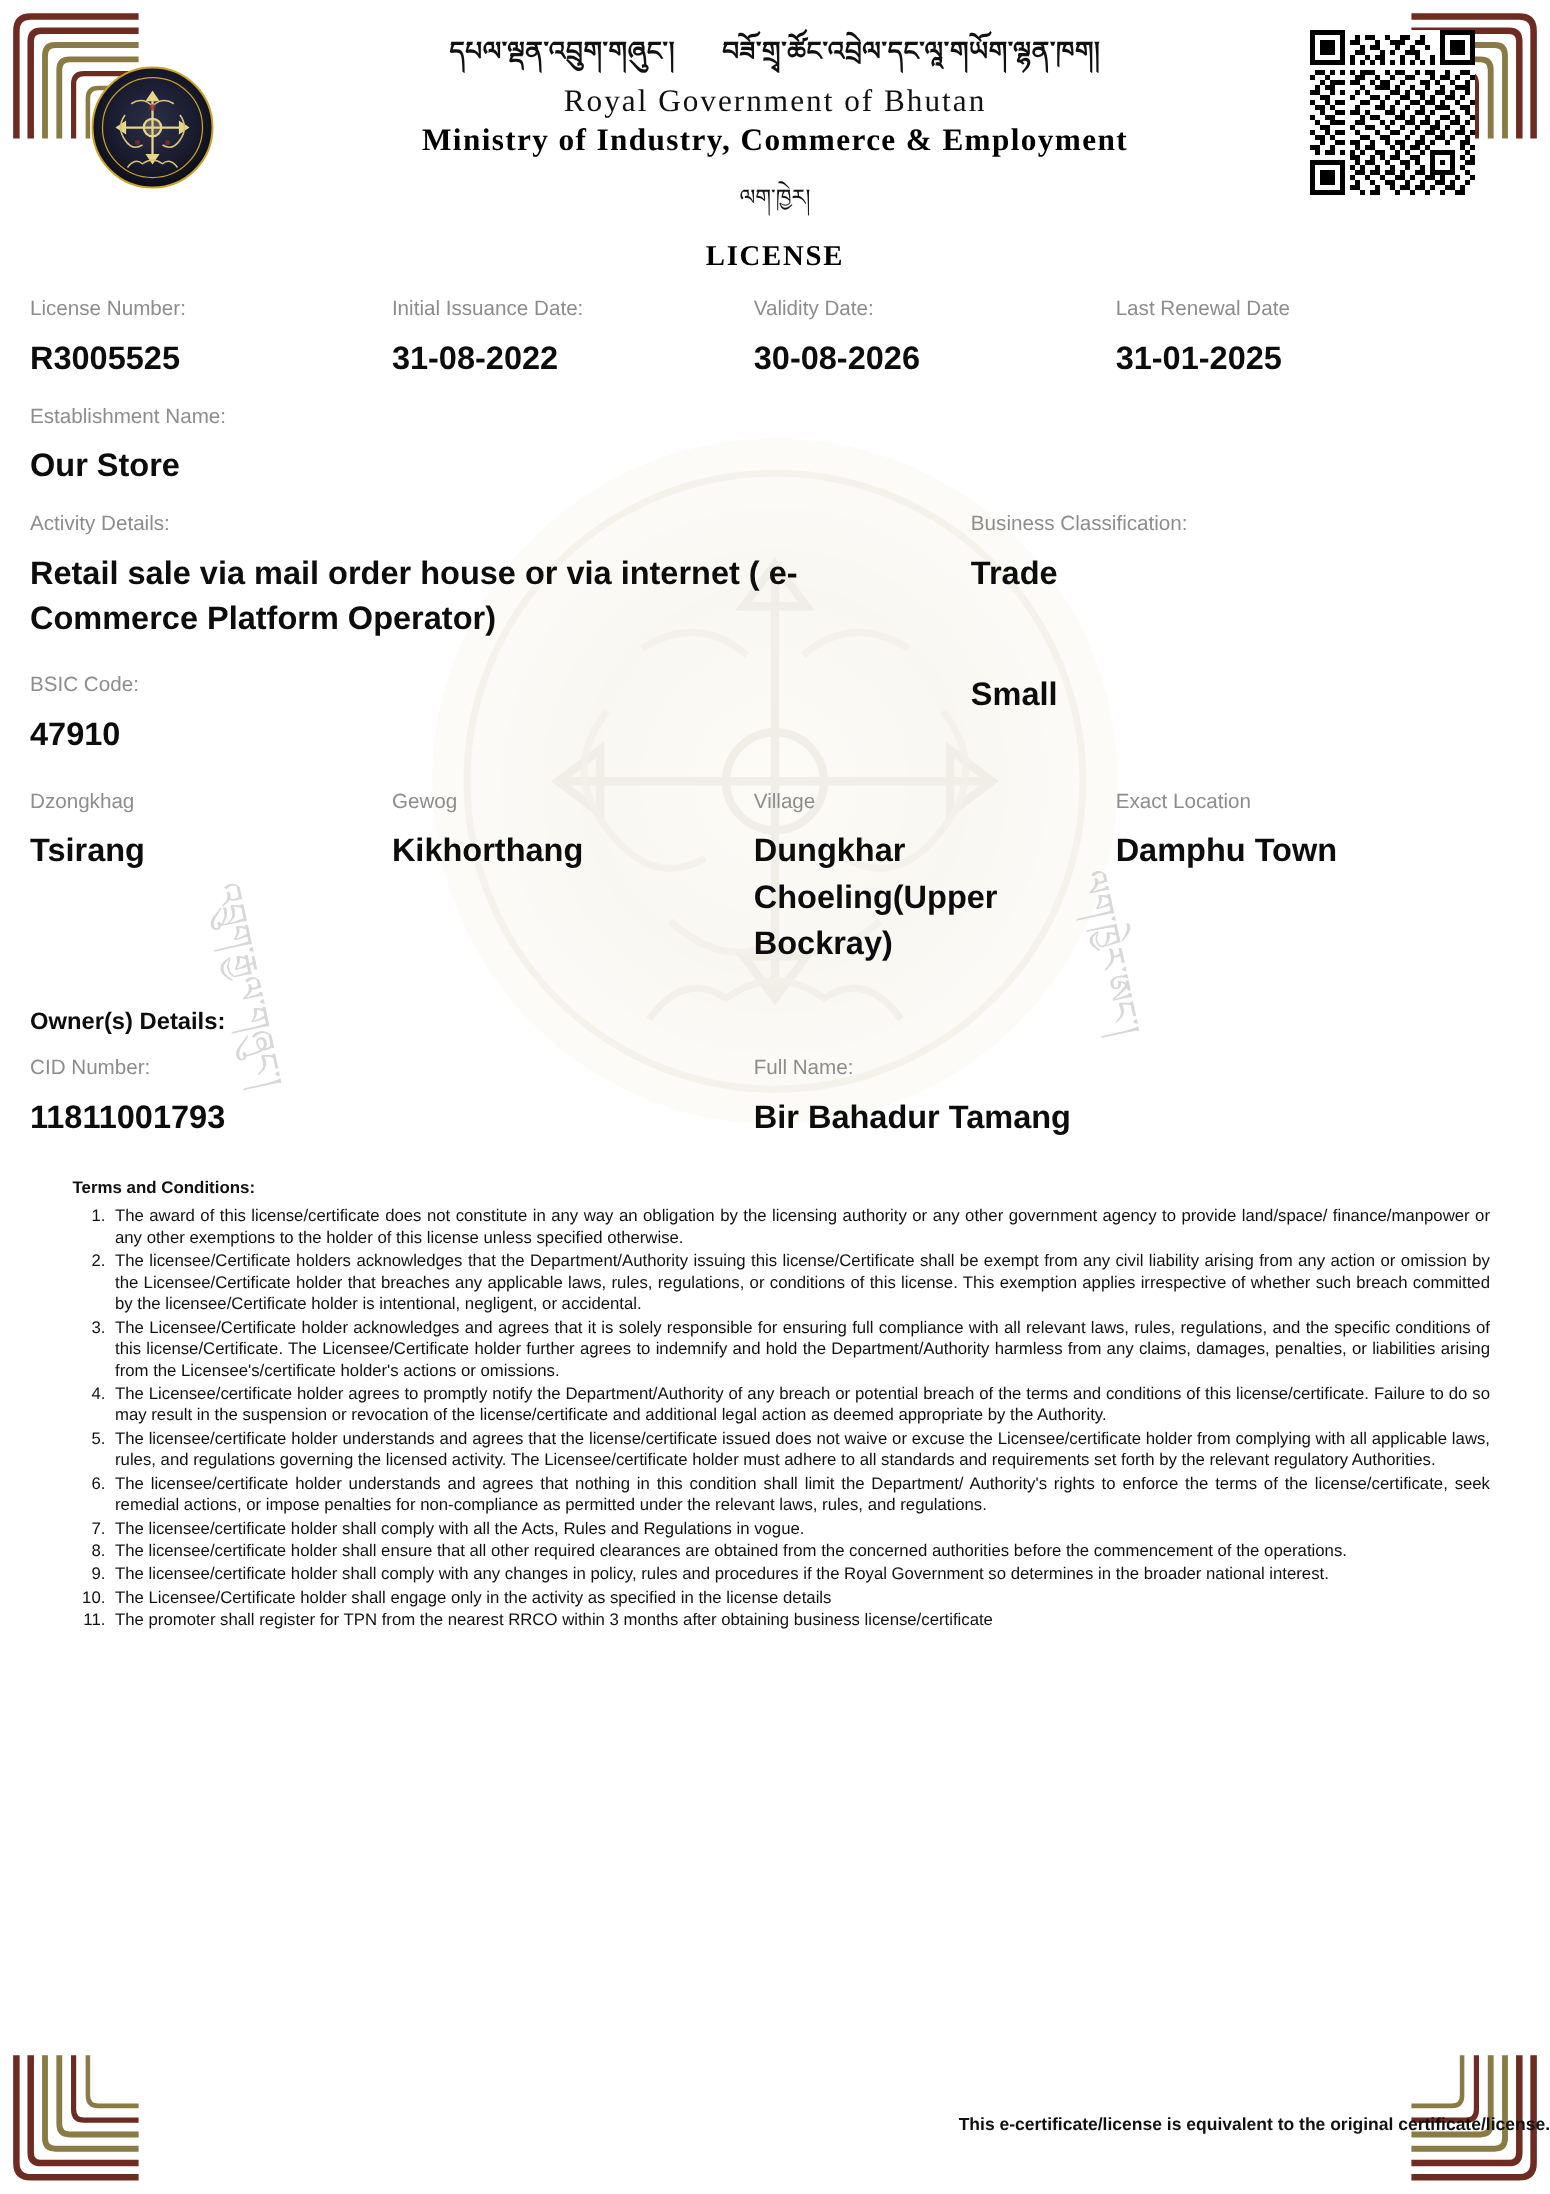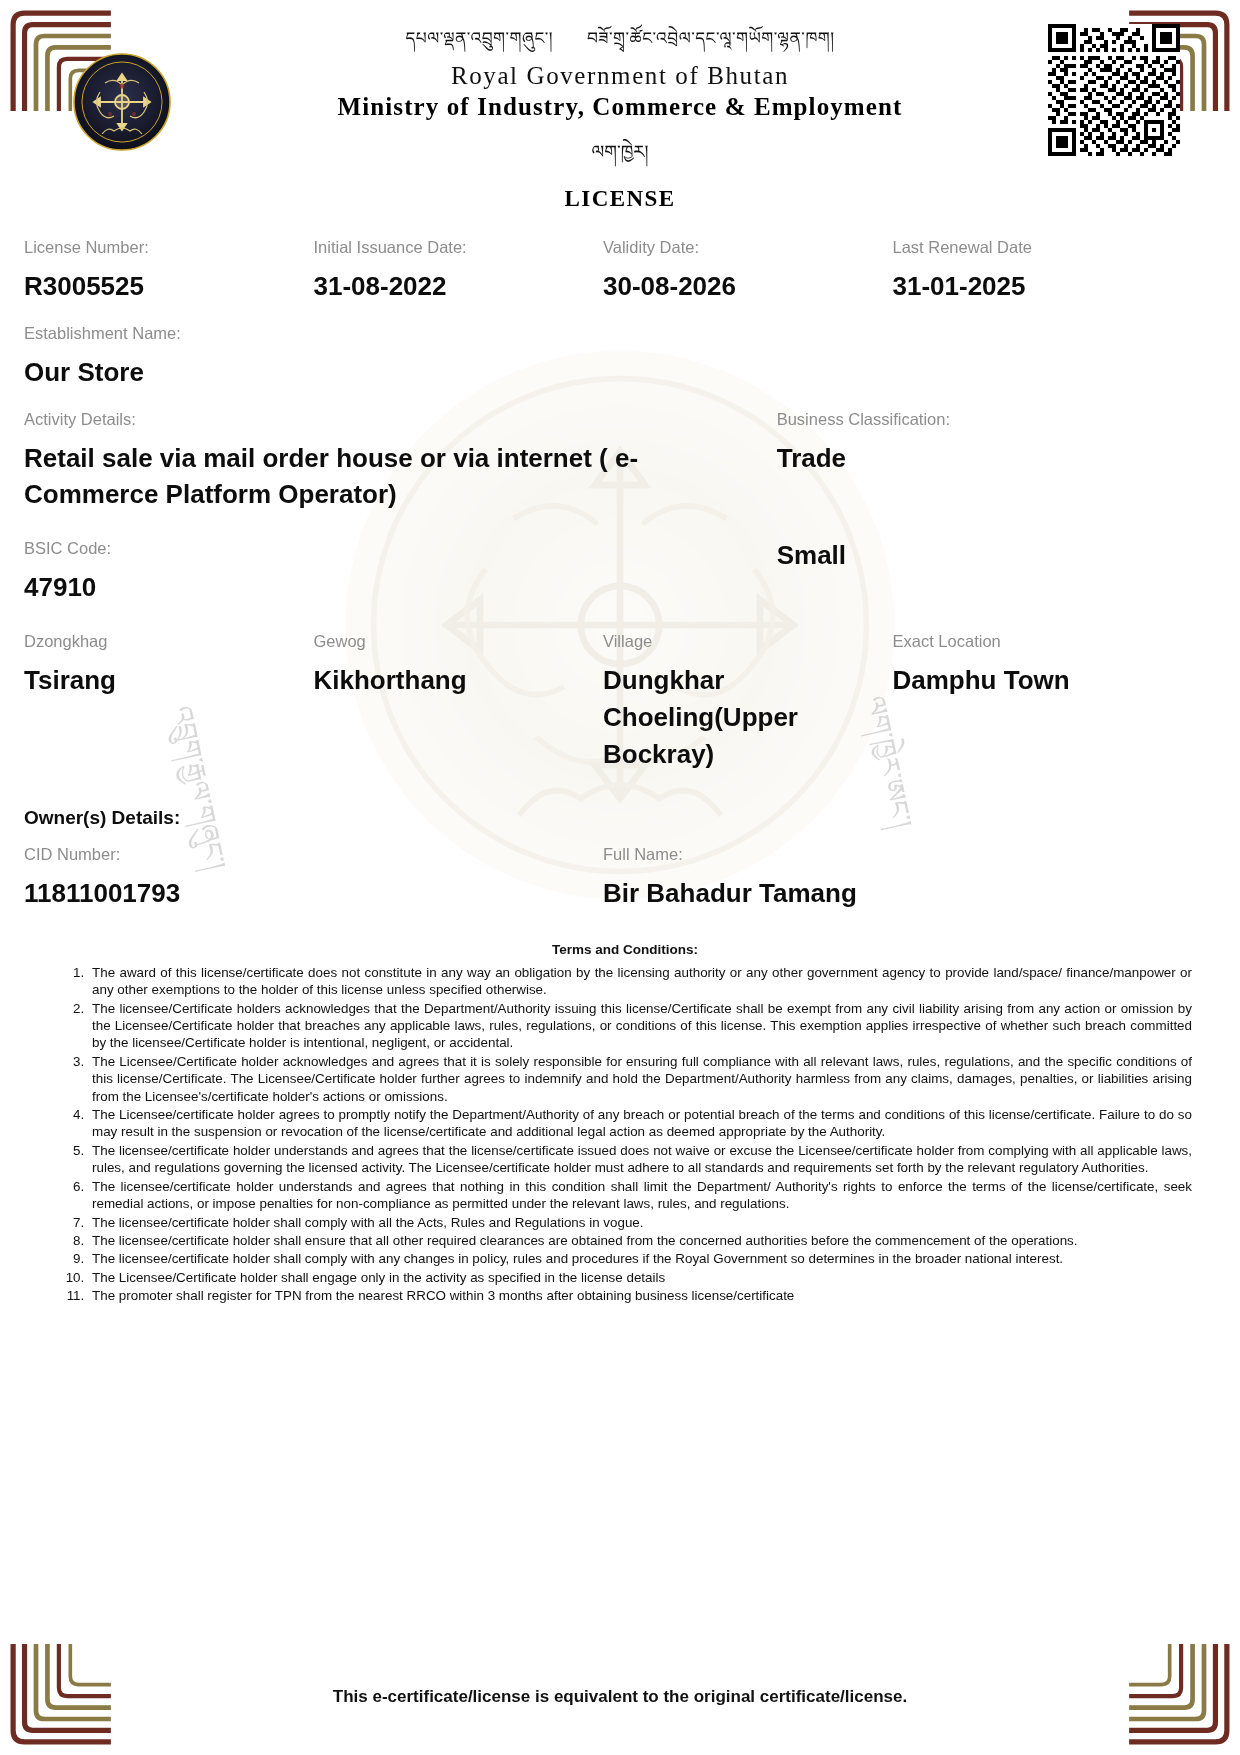--- a/index.html
+++ b/index.html
@@ -88,25 +88,26 @@
     position: absolute;
     right: 60px;
     top: 24px;
     width: 132px;
     height: 132px;
   }
   .qr svg { width: 100%; height: 100%; display: block; }
 
   .dzo-line {
     font-family: "DejaVu Sans", sans-serif;
-    font-size: 17px;
+    font-size: 21px;
     color: #111;
     letter-spacing: .5px;
     line-height: 1.5;
     margin: 0 0 8px 0;
+    font-weight: bold;
   }
   .dzo-line .gap { display: inline-block; width: 22px; }
   .org-line1 {
     font-family: "Liberation Serif", serif;
     font-size: 25px;
     letter-spacing: 1.6px;
     color: #111;
     margin: 0;
     line-height: 1.25;
   }
@@ -182,43 +183,42 @@
   .terms {
     position: relative;
     z-index: 2;
     padding: 30px 48px 0 58px;
   }
   .terms-title {
     font-size: 13.5px;
     font-weight: bold;
     color: #111;
     margin-bottom: 7px;
-    text-align: center;
   }
   ol.terms-list {
     margin: 0;
     padding-left: 30px;
     font-size: 13.4px;
     line-height: 1.3;
     color: #111;
     text-align: justify;
   }
   ol.terms-list li {
     margin-bottom: 1px;
     padding-left: 4px;
   }
 
   
   .footer {
     position: absolute;
     left: 0;
     bottom: 48px;
     width: 100%;
-    text-align: center;
-    font-size: 17px;
+    text-align: right;
+    font-size: 14px;
     font-weight: bold;
     color: #111;
     z-index: 2;
   }
 </style>
 </head>
 <body>
 
 <div class="page">
 

